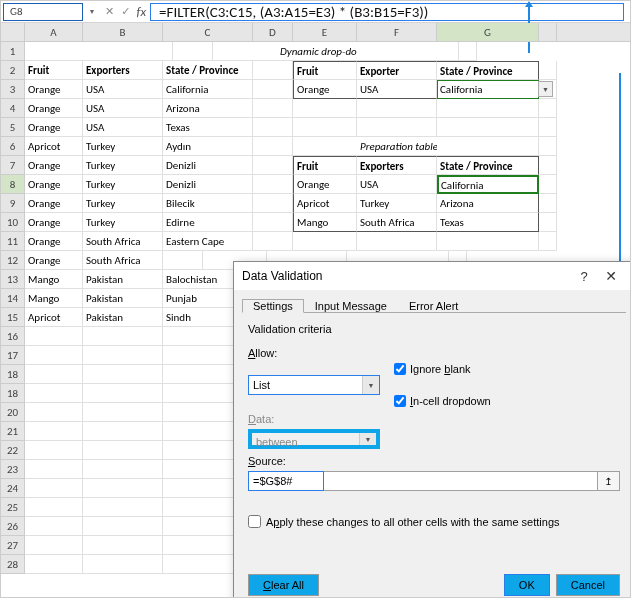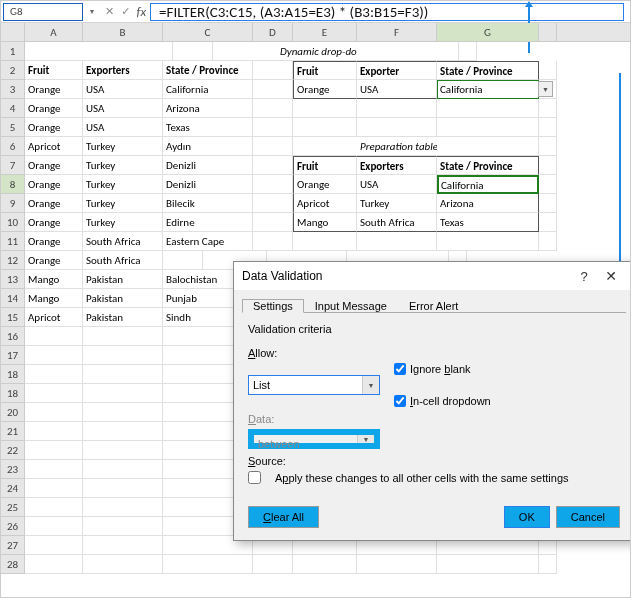--- a/index.html
+++ b/index.html
@@ -192,21 +192,21 @@
 .allow-row, .data-row {
   display: flex;
   align-items: center;
   gap: 14px;
   margin-bottom: 6px;
 }
 .combo {
   width: 132px;
   height: 20px;
   display: flex;
-  border: 6px solid #0ea5e9;
+  border: 4px solid #0ea5e9;
   background: #fff;
 }
 .combo.sel { border: 1.5px solid #2b7de9; }
 .combo.disabled { background: #f0f0f0; color: #888; }
 .combo-txt { flex: 1; padding: 0 4px; line-height: 18px; }
 .combo-btn {
   width: 17px;
   background: #e8e8e8;
   border-left: 1px solid #ccc;
   font-size: 7px;
@@ -237,21 +237,21 @@
   background: #fff;
 }
 .range-btn {
   width: 22px; height: 20px;
   border: 1px solid #a0a0a0;
   border-left: none;
   background: #f6f6f6;
   display: flex; align-items: center; justify-content: center;
   font-size: 10px;
 }
-.apply-row { margin-bottom: 4px; display: flex; align-items: center; gap: 14px;}
+.apply-row { margin-bottom: 28px; display: flex; align-items: center; gap: 5px;}
 .dlg-footer {
   display: flex;
   padding: 8px 14px 12px 14px;
   gap: 6px;
 }
 .btn {
   height: 22px;
   padding: 0 14px;
   border: 1px solid #999;
   background: #0ea5e9;
@@ -642,20 +642,25 @@
     </div>
     <div class="data-row">
       <div class="combo disabled">
         <div class="combo-txt">between</div>
         <div class="combo-btn">▼</div>
       </div>
     </div>
     <div class="form-row">
       <label class="form-label"><span class="under">S</span>ource:</label>
     </div>
+    <div class="source-row">
+      <div class="source-input">=$G$8#</div>
+      <div class="source-rest"></div>
+      <div class="range-btn">↥</div>
+    </div>
     <div class="apply-row">
       <input type="checkbox" style="">
       <span>A<span class="under">p</span>ply these changes to all other cells with the same settings</span>
     </div>
   </div>
   <div class="dlg-footer">
     <button class="btn"><span class="under">C</span>lear All</button>
     <div class="spacer"></div>
     <button class="btn primary">OK</button>
     <button class="btn">Cancel</button>

